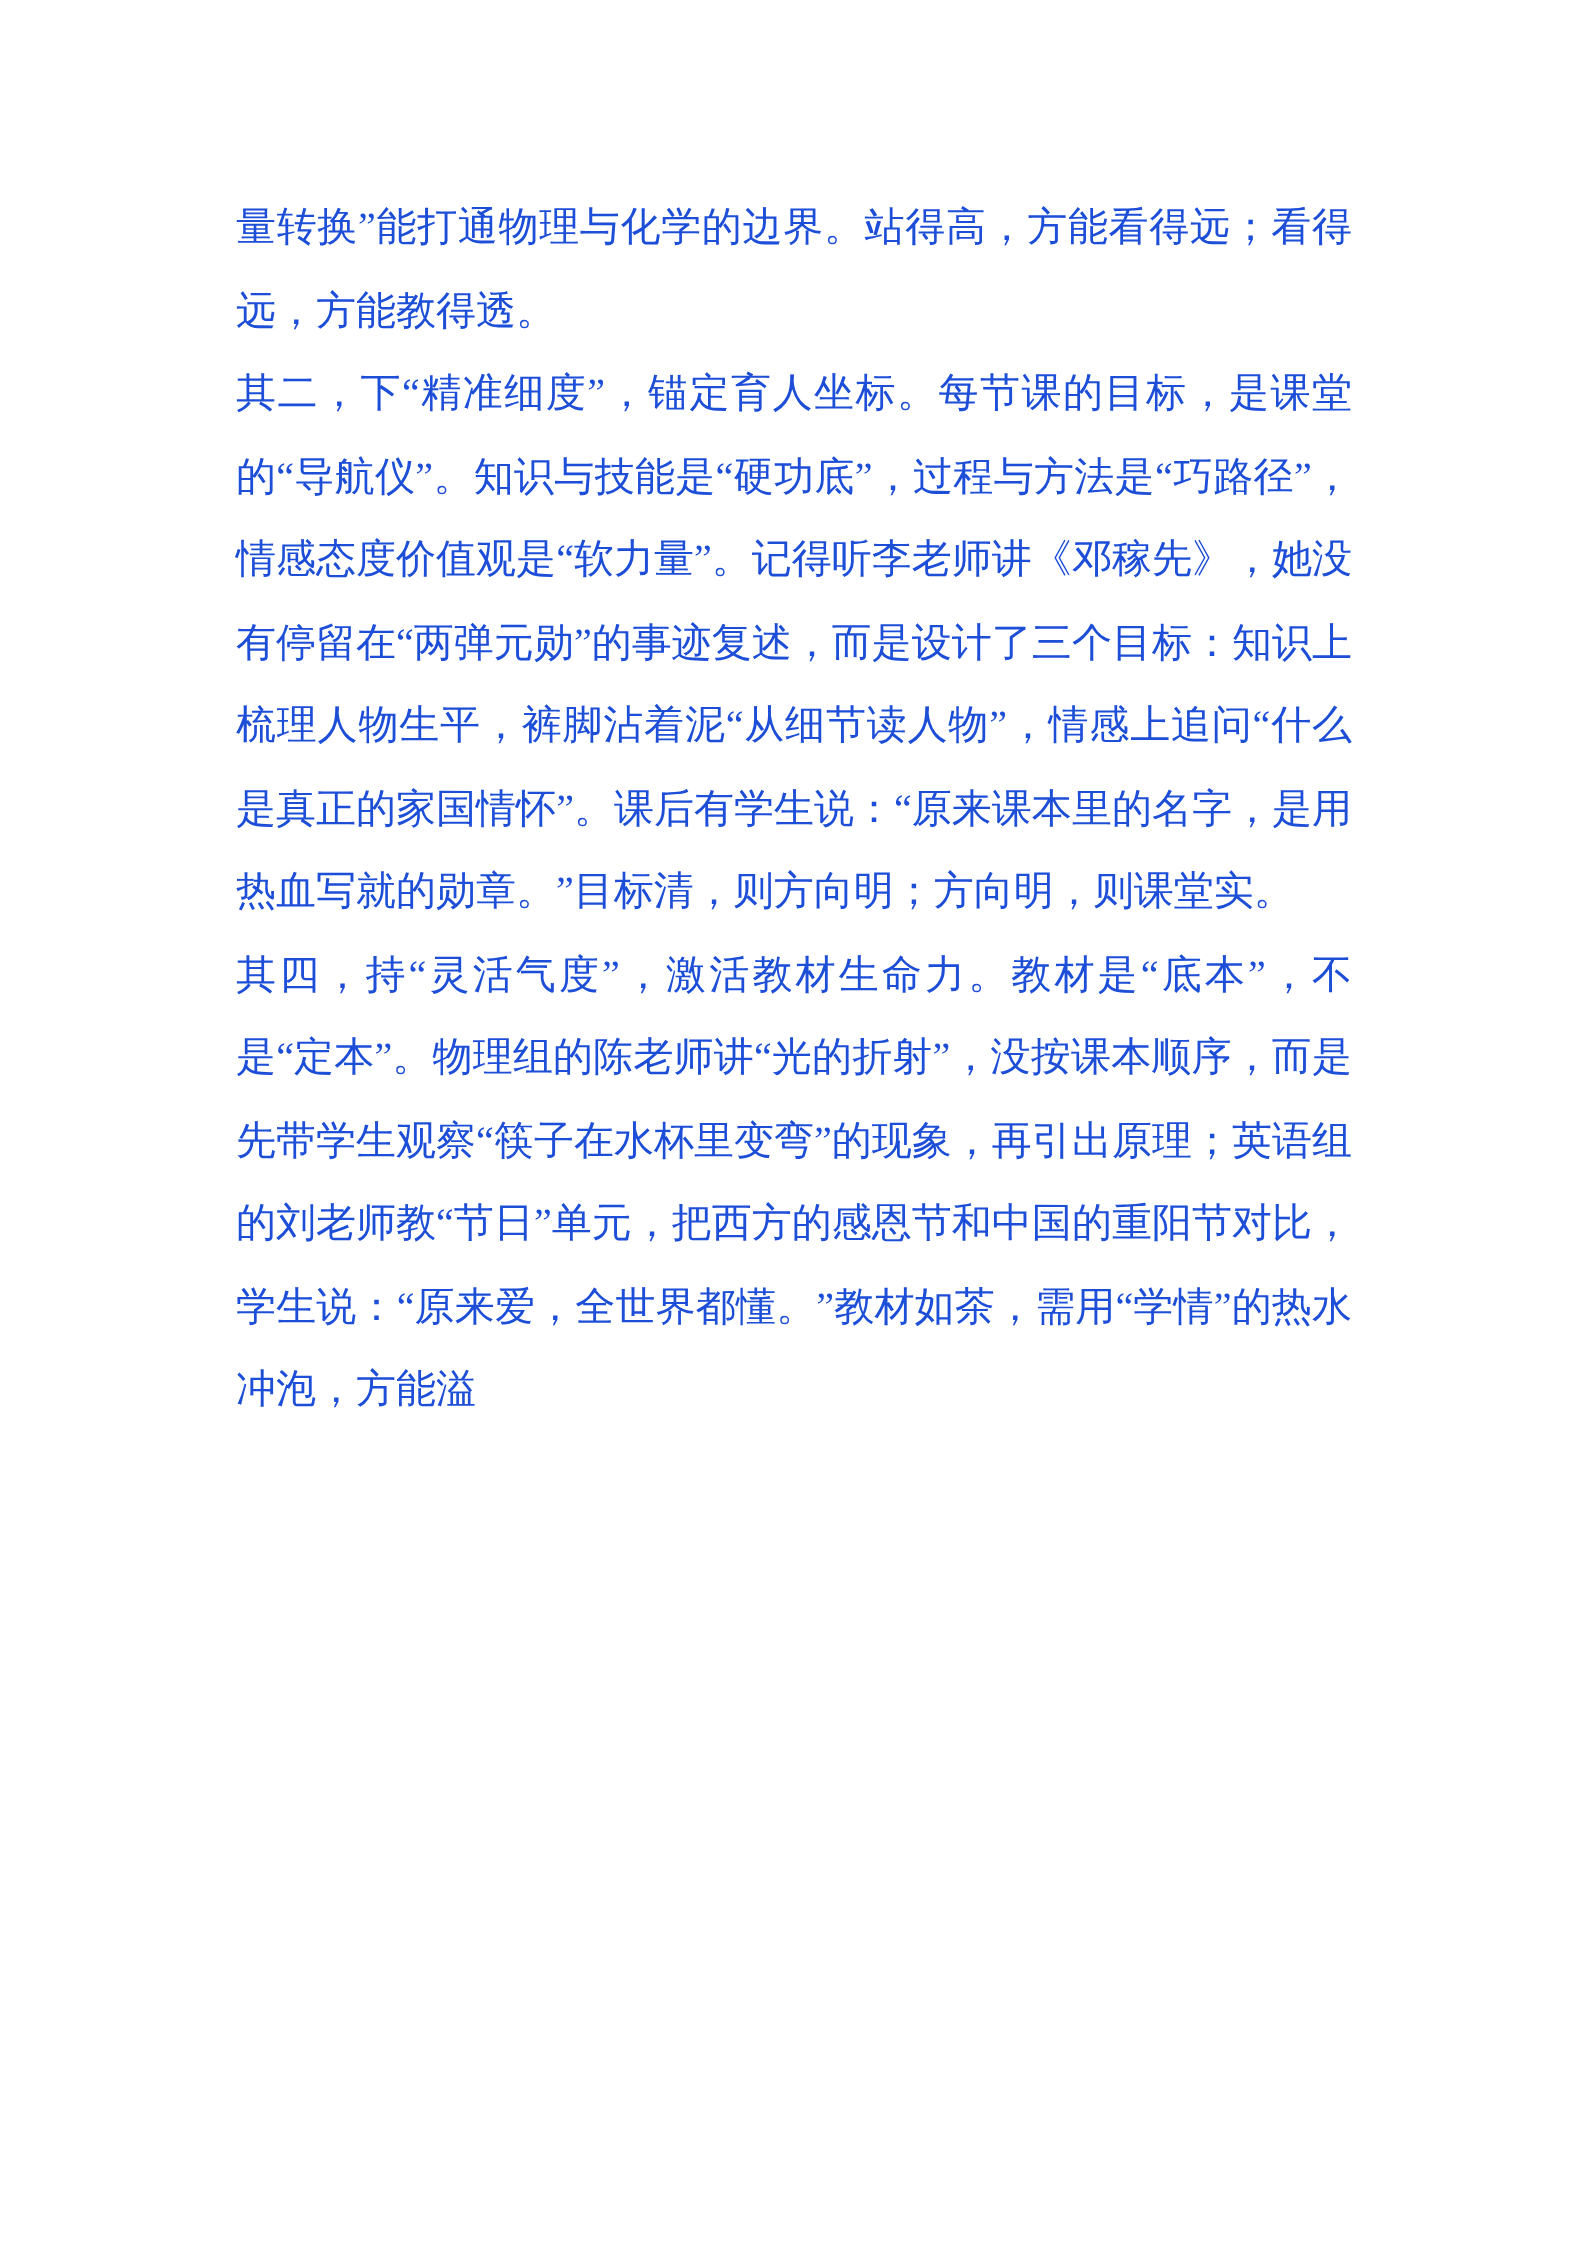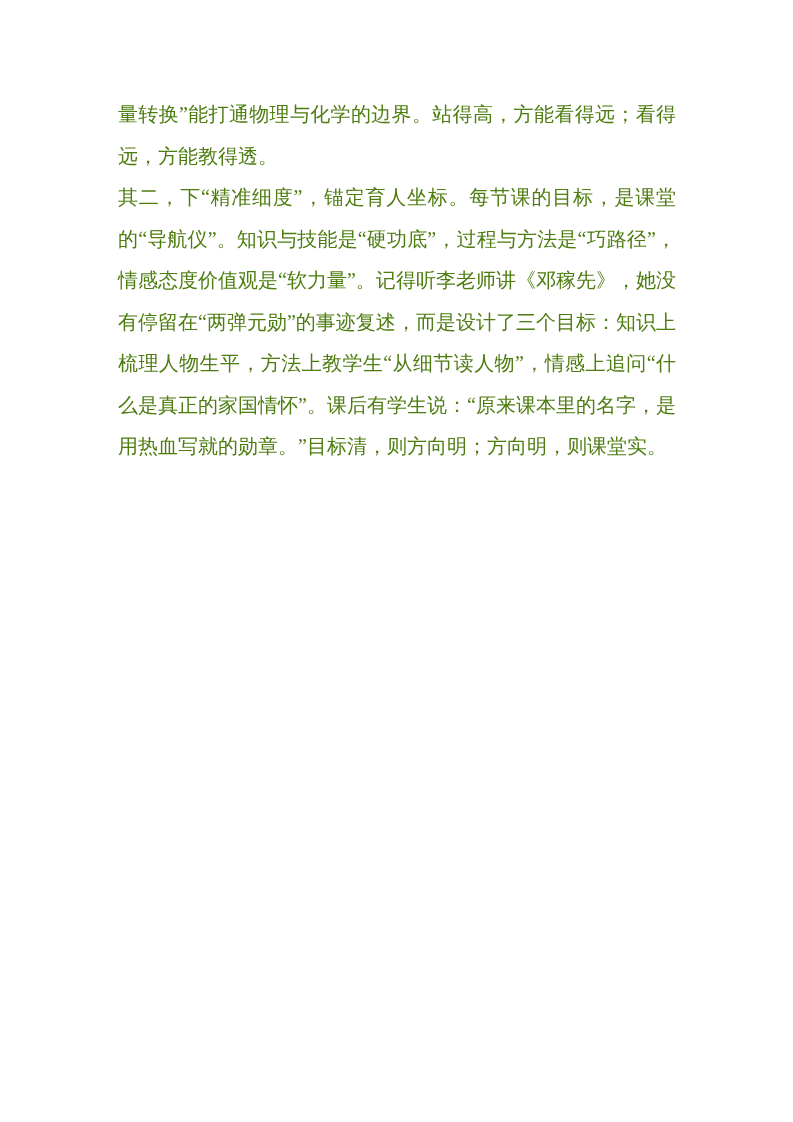--- a/index.html
+++ b/index.html
@@ -20,33 +20,34 @@
     top: 0;
     width: 793px;
     height: 1122px;
     background: #ffffff;
   }
   .text-block {
     position: absolute;
     left: 118px;
     top: 94px;
     width: 558px;
-    color: #4d7c0f;
+    color: #1d4ed8;
     font-size: 20px;
     line-height: 41.5px;
     text-align: justify;
     text-justify: inter-character;
   }
   .text-block p {
     margin: 0;
     padding: 0;
     text-indent: 0;
   }
 </style>
 </head>
 <body>
 
 <div class="doc-page">
   <div class="text-block">
     <p>量转换”能打通物理与化学的边界。站得高，方能看得远；看得远，方能教得透。</p>
-    <p>其二，下“精准细度”，锚定育人坐标。每节课的目标，是课堂的“导航仪”。知识与技能是“硬功底”，过程与方法是“巧路径”，情感态度价值观是“软力量”。记得听李老师讲《邓稼先》，她没有停留在“两弹元勋”的事迹复述，而是设计了三个目标：知识上梳理人物生平，方法上教学生“从细节读人物”，情感上追问“什么是真正的家国情怀”。课后有学生说：“原来课本里的名字，是用热血写就的勋章。”目标清，则方向明；方向明，则课堂实。</p>
+    <p>其二，下“精准细度”，锚定育人坐标。每节课的目标，是课堂的“导航仪”。知识与技能是“硬功底”，过程与方法是“巧路径”，情感态度价值观是“软力量”。记得听李老师讲《邓稼先》，她没有停留在“两弹元勋”的事迹复述，而是设计了三个目标：知识上梳理人物生平，裤脚沾着泥“从细节读人物”，情感上追问“什么是真正的家国情怀”。课后有学生说：“原来课本里的名字，是用热血写就的勋章。”目标清，则方向明；方向明，则课堂实。</p>
+    <p>其四，持“灵活气度”，激活教材生命力。教材是“底本”，不是“定本”。物理组的陈老师讲“光的折射”，没按课本顺序，而是先带学生观察“筷子在水杯里变弯”的现象，再引出原理；英语组的刘老师教“节日”单元，把西方的感恩节和中国的重阳节对比，学生说：“原来爱，全世界都懂。”教材如茶，需用“学情”的热水冲泡，方能溢</p>
   </div>
 </div>
 
 </body></html>

